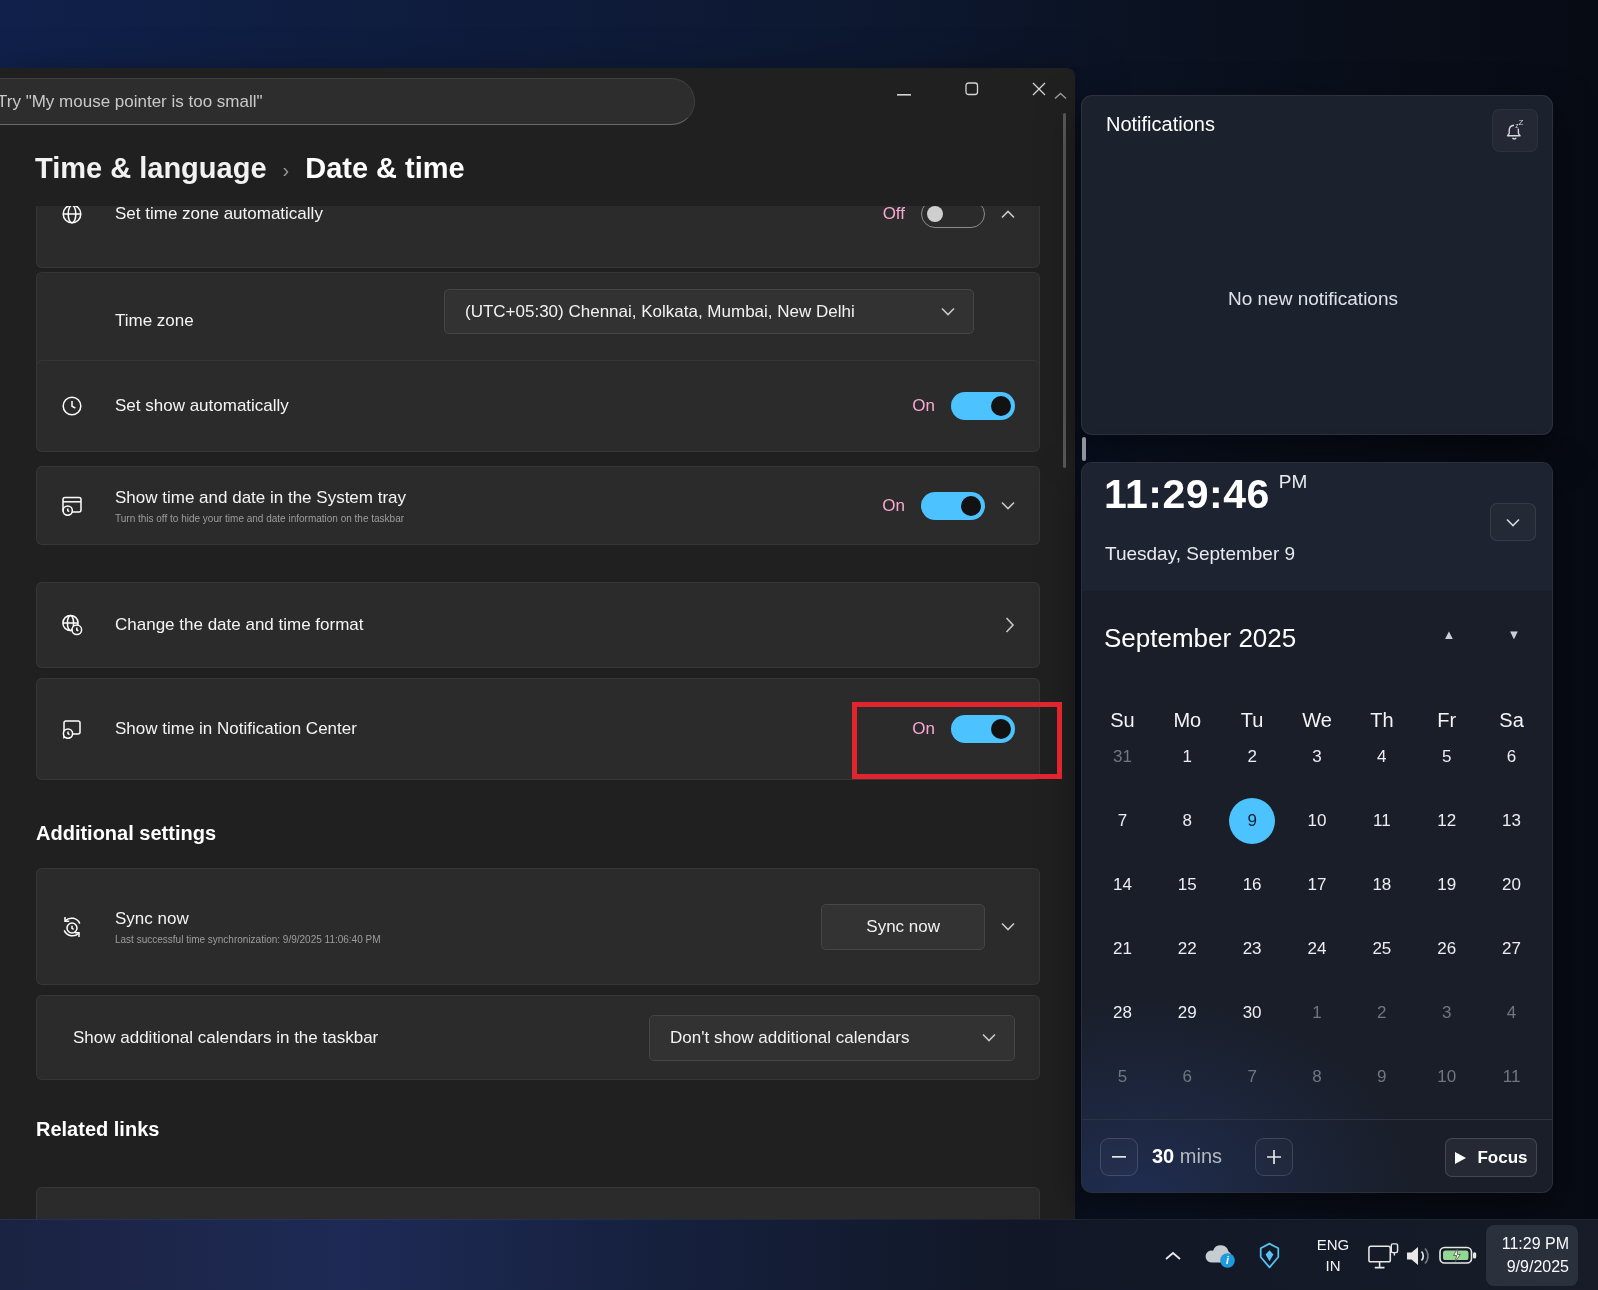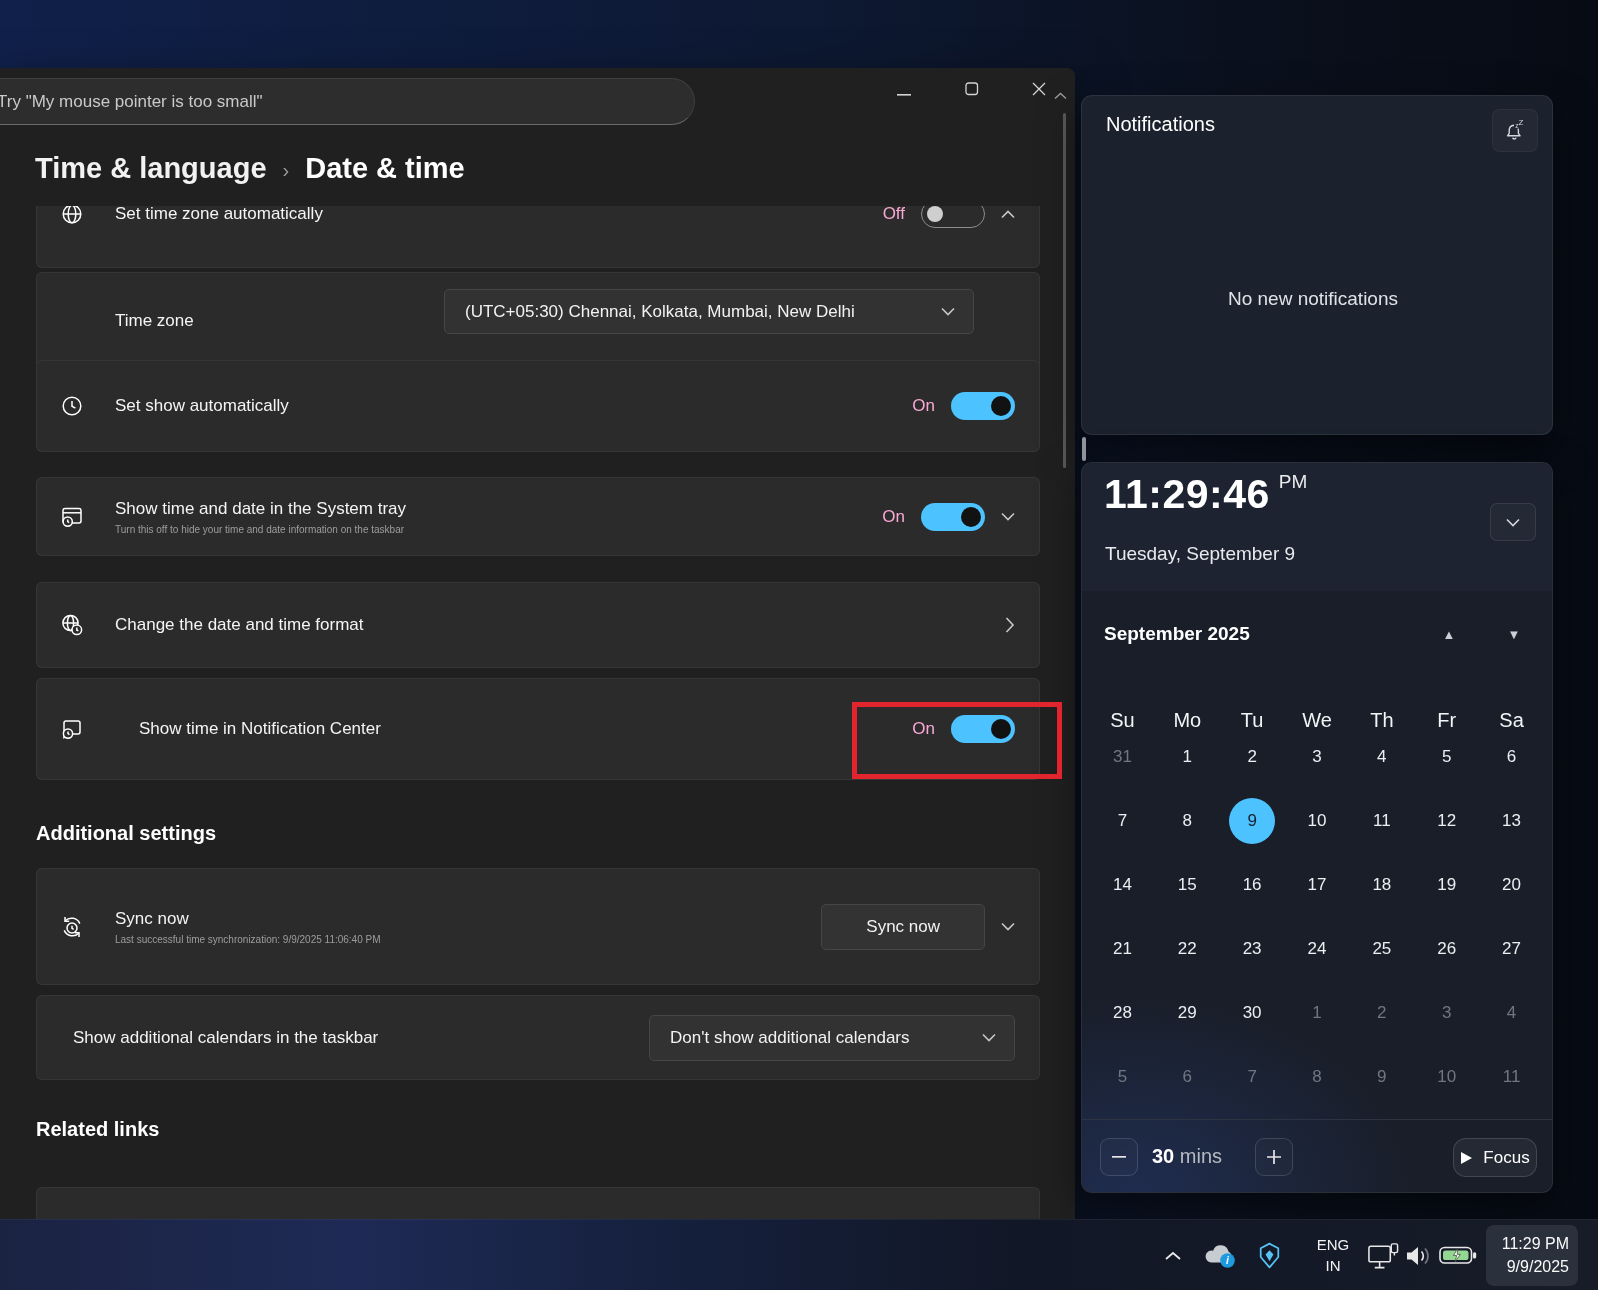--- a/index.html
+++ b/index.html
@@ -75,42 +75,42 @@
   .big-time-row { position:absolute; left:22px; top:8px; display:flex; align-items:flex-start; }
   .big-time { font-size:41px; font-weight:700; letter-spacing:.5px; }
   .meridiem { font-size:19px; color:#e9ebee; margin-left:9px; }
   .clock-date { position:absolute; left:23px; top:80px; font-size:19px; color:#e8eaee; }
   .collapse-btn { position:absolute; right:16px; top:40px; width:46px; height:38px; border-radius:7px;
     background:rgba(255,255,255,.03); border:1px solid rgba(255,255,255,.09);
     display:flex; align-items:center; justify-content:center; }
   .cal-section { position:absolute; inset:128px 0 0 0;
     background:radial-gradient(ellipse 420px 300px at 12% 100%, rgba(43,72,150,.35), rgba(0,0,0,0) 65%); }
   .month-row { position:absolute; left:22px; right:0; top:32px; }
-  .month-label { font-size:19px; font-weight:700; }
+  .month-label { font-size:26px; font-weight:400; }
   .cal-nav { position:absolute; top:4px; width:22px; text-align:center; font-size:13px; color:#cbd0d6; }
   .cal-nav.up { left:334px; } .cal-nav.down { left:399px; }
   .cal-grid { position:absolute; left:8px; right:8px; top:88px; display:grid;
     grid-template-columns:repeat(7,1fr); grid-template-rows:46px repeat(6,64px);
     justify-items:center; align-items:center; }
   .cal-head { font-size:20px; font-weight:400; color:#f2f4f6;margin-top:37px; }
   .cal-cell { width:46px; height:46px; border-radius:50%; display:flex; align-items:center;
     justify-content:center; font-size:17px; color:#eceef1; }
   .cal-cell.muted { color:#70768131; color:#717781; }
   .cal-cell.selected { background:var(--accent,#4cc2ff); color:#17212e; }
   .cal-divider { position:absolute; left:0; right:0; top:528px; height:1px; background:#2d3340; }
   .focus-row { position:absolute; left:0; right:0; top:529px; bottom:0; }
   .mini-btn { position:absolute; top:18px; width:38px; height:38px; border-radius:9px;
     background:rgba(255,255,255,.02); border:1px solid rgba(255,255,255,.14);
     display:flex; align-items:center; justify-content:center; }
   .minus-btn { left:18px; } .plus-btn { left:173px; }
   .focus-mins { position:absolute; left:70px; top:25px; font-size:20px; }
   .focus-mins b { font-weight:700; } .focus-mins i { font-style:normal; color:#b6bac1; }
-  .focus-btn { position:absolute; right:15px; top:18px; width:84px; height:39px; border-radius:13px;
+  .focus-btn { position:absolute; right:15px; top:18px; width:92px; height:39px; border-radius:7px;
     background:rgba(255,255,255,.05); border:1px solid rgba(255,255,255,.14);
-    display:flex; align-items:center; justify-content:center; gap:10px; font-size:17px; color:#fff; }
+    display:flex; align-items:center; justify-content:center; gap:10px; font-size:17px; color:#fff;font-weight:bold; }
   .panel-tick { position:absolute; left:1082px; top:437px; width:4px; height:24px;
     background:#8f949c; border-radius:2px; z-index:4; }
 
   
   .taskbar { position:absolute; left:0; top:1219px; width:1598px; height:71px; z-index:5;
     background:linear-gradient(90deg,#1b2342 0%,#1e2a55 22%,#15203d 42%,#111726 64%,#171c28 100%);
     border-top:1px solid rgba(255,255,255,.05); }
   .tray-item { position:absolute; display:flex; align-items:center; justify-content:center; }
   .lang-ind { text-align:center; font-size:15px; line-height:1.35; color:#f2f2f2; }
   .clock-chip { position:absolute; left:1486px; top:5px; width:92px; height:61px; border-radius:8px;
@@ -186,21 +186,21 @@
           <circle cx="13" cy="13" r="8.8"></circle>
             <path d="M13 8v5.2l3.4 1.9"></path>
         </svg>
         <span class="row-label">Set show automatically</span>
         <div class="right-group">
           <span class="state-label">On</span>
           <div class="toggle on"></div>
         </div>
       </div>
 
-      <div class="card" style="top:271px; height:79px;">
+      <div class="card" style="top:260px; height:79px;">
         <svg class="row-icon" viewBox="0 0 26 26" fill="none" stroke="#fff" stroke-width="1.5">
           <rect x="4" y="4.5" width="18" height="14.5" rx="2"></rect>
             <path d="M4 8.8h18"></path>
           <circle cx="8.7" cy="17.6" r="4.6" fill="#2b2b2b"></circle>
             <path d="M8.7 15.4v2.3l1.5.9"></path>
         </svg>
         <div class="labels">
           <span class="row-label">Show time and date in the System tray</span>
           <span class="row-sub">Turn this off to hide your time and date information on the taskbar</span>
         </div>
@@ -222,21 +222,21 @@
             <path d="M17.8 15.6v2.4l1.5.9"></path>
         </svg>
         <span class="row-label">Change the date and time format</span>
         <div class="right-group">
           <svg width="10" height="16">
               <polyline points="1.5,1 8,8 1.5,15" fill="none" stroke="#c8c8c8" stroke-width="1.6"></polyline>
             </svg>
         </div>
       </div>
 
-      <div class="card" style="top:472px; height:102px;gap:24px;">
+      <div class="card" style="top:472px; height:102px;">
         <svg class="row-icon" viewBox="0 0 26 26" fill="none" stroke="#fff" stroke-width="1.5">
           <path d="M7 5h12a2 2 0 0 1 2 2v9a2 2 0 0 1-2 2H10l-5 3.5V7a2 2 0 0 1 2-2z"></path>
           <circle cx="9" cy="17.6" r="4.6" fill="#2b2b2b"></circle>
             <path d="M9 15.4v2.3l1.5.9"></path>
         </svg>
         <span class="row-label">Show time in Notification Center</span>
         <div class="right-group">
           <span class="state-label">On</span>
           <div class="toggle on"></div>
         </div>

